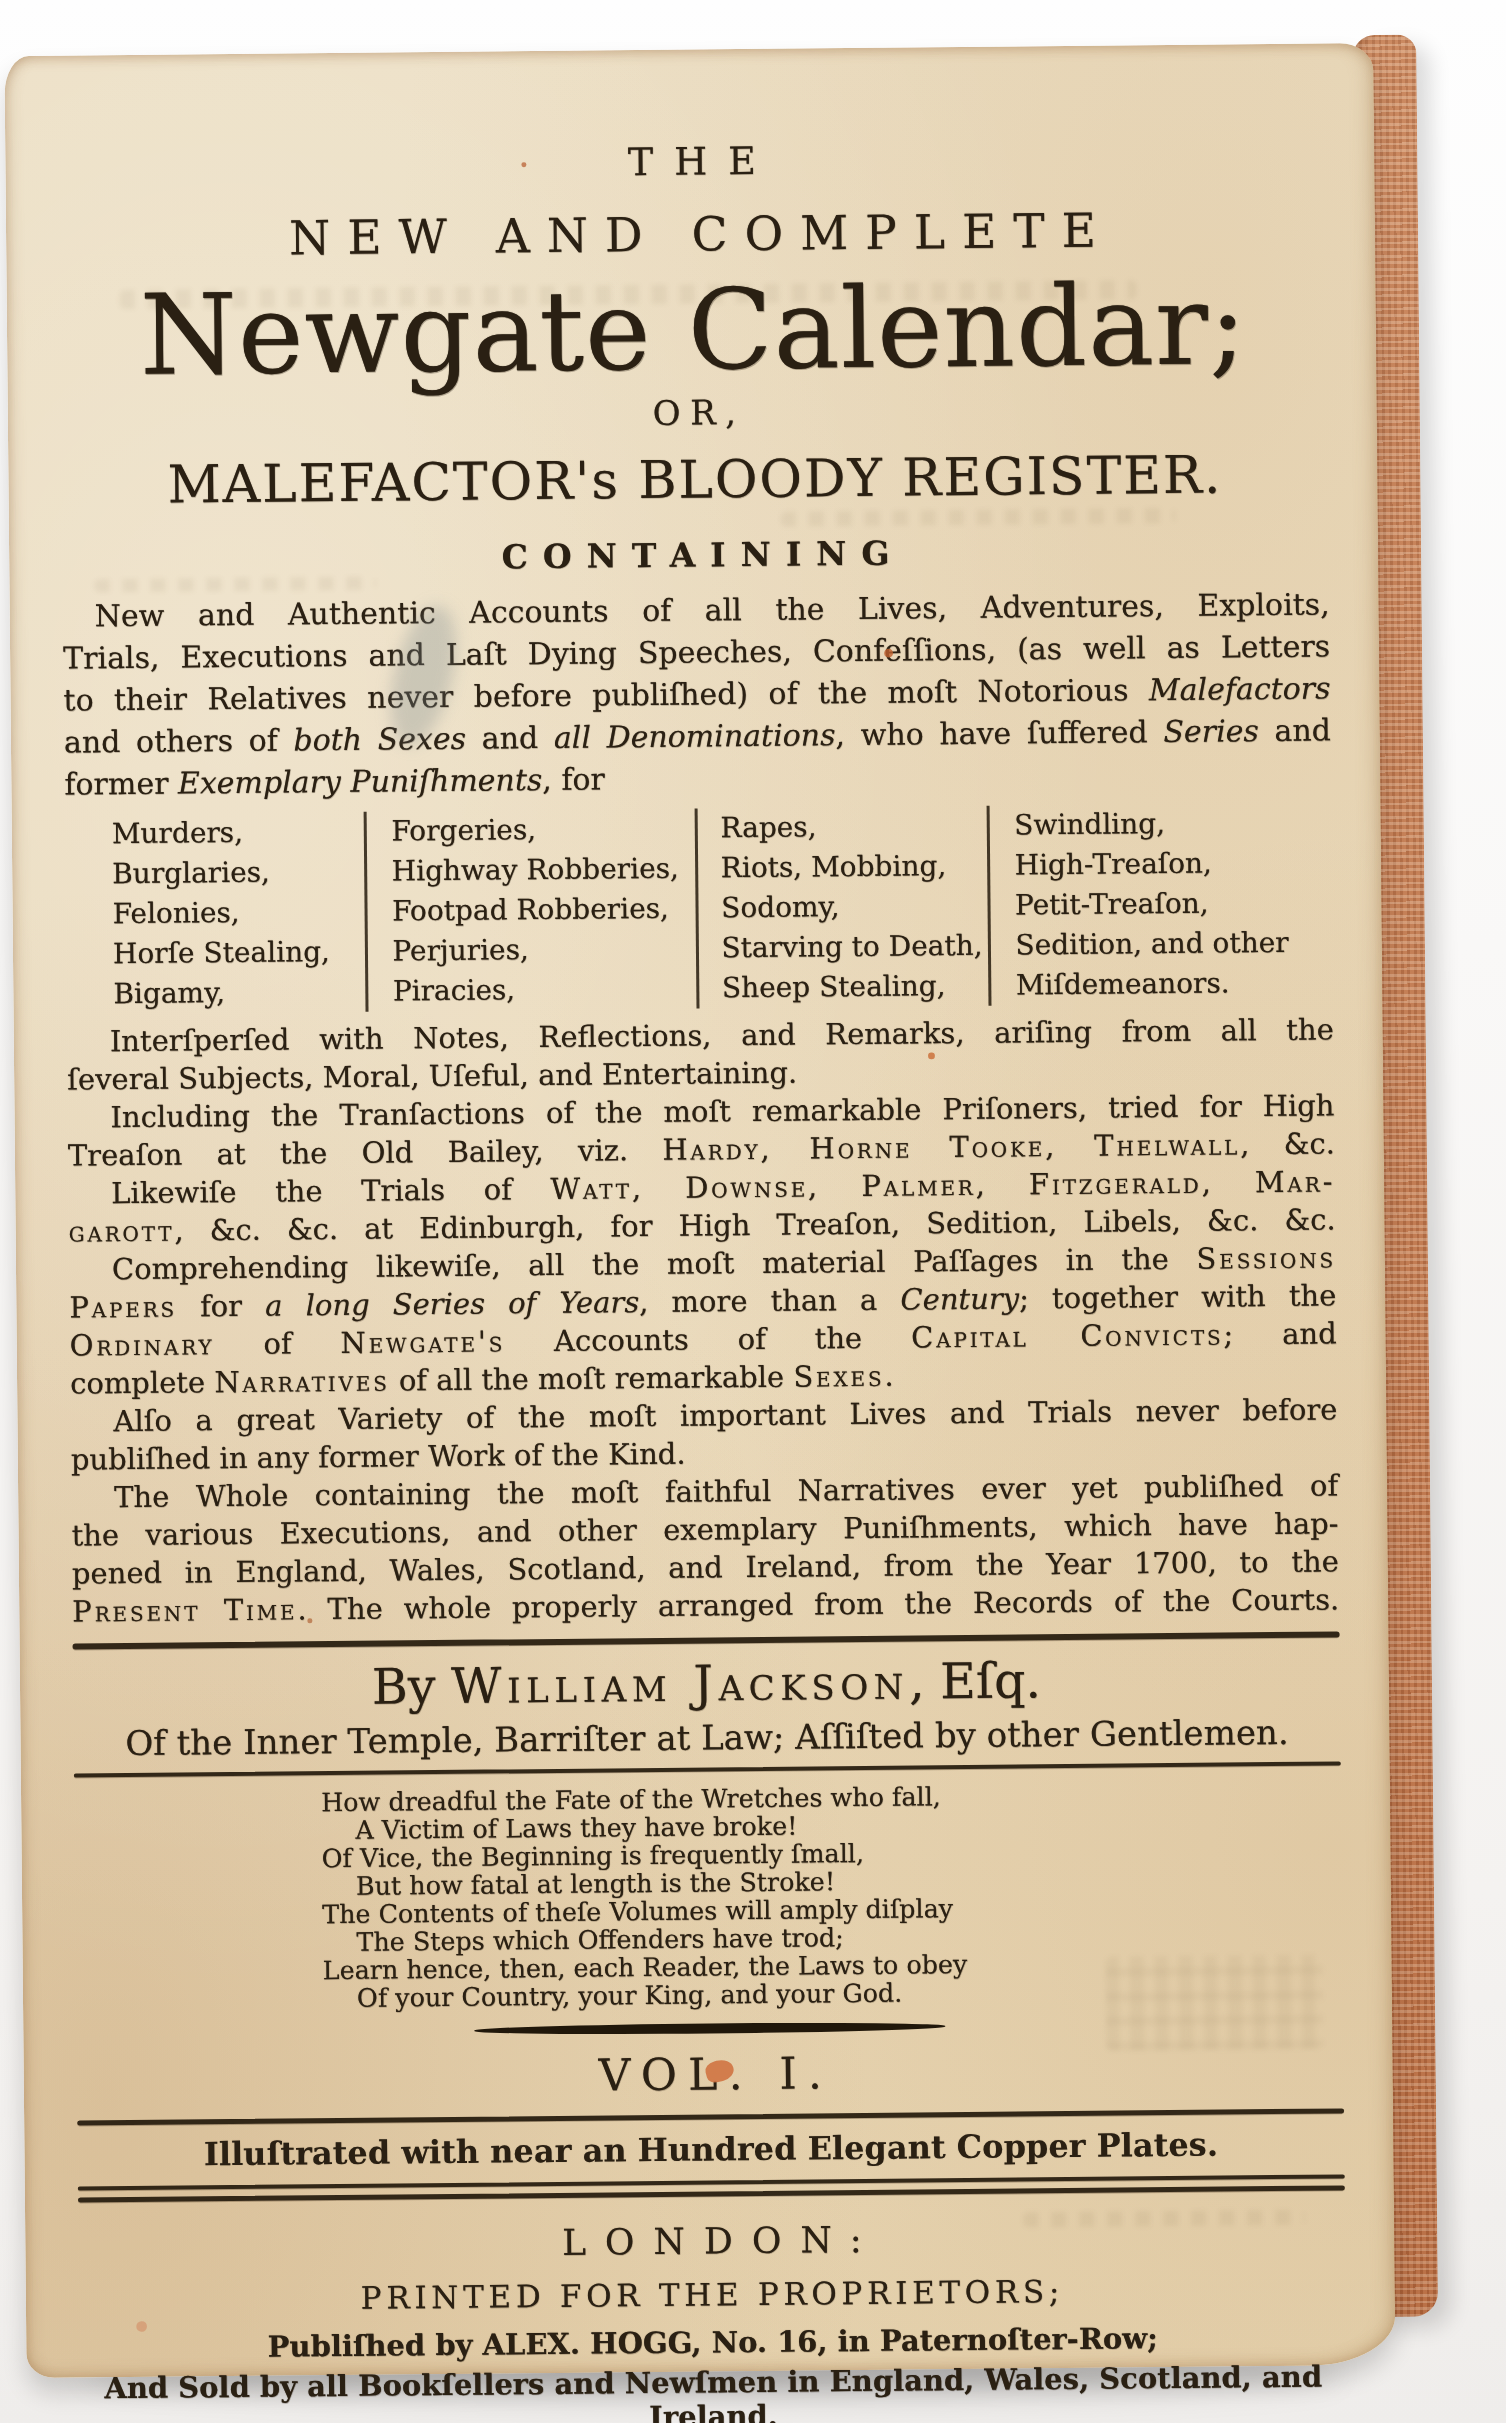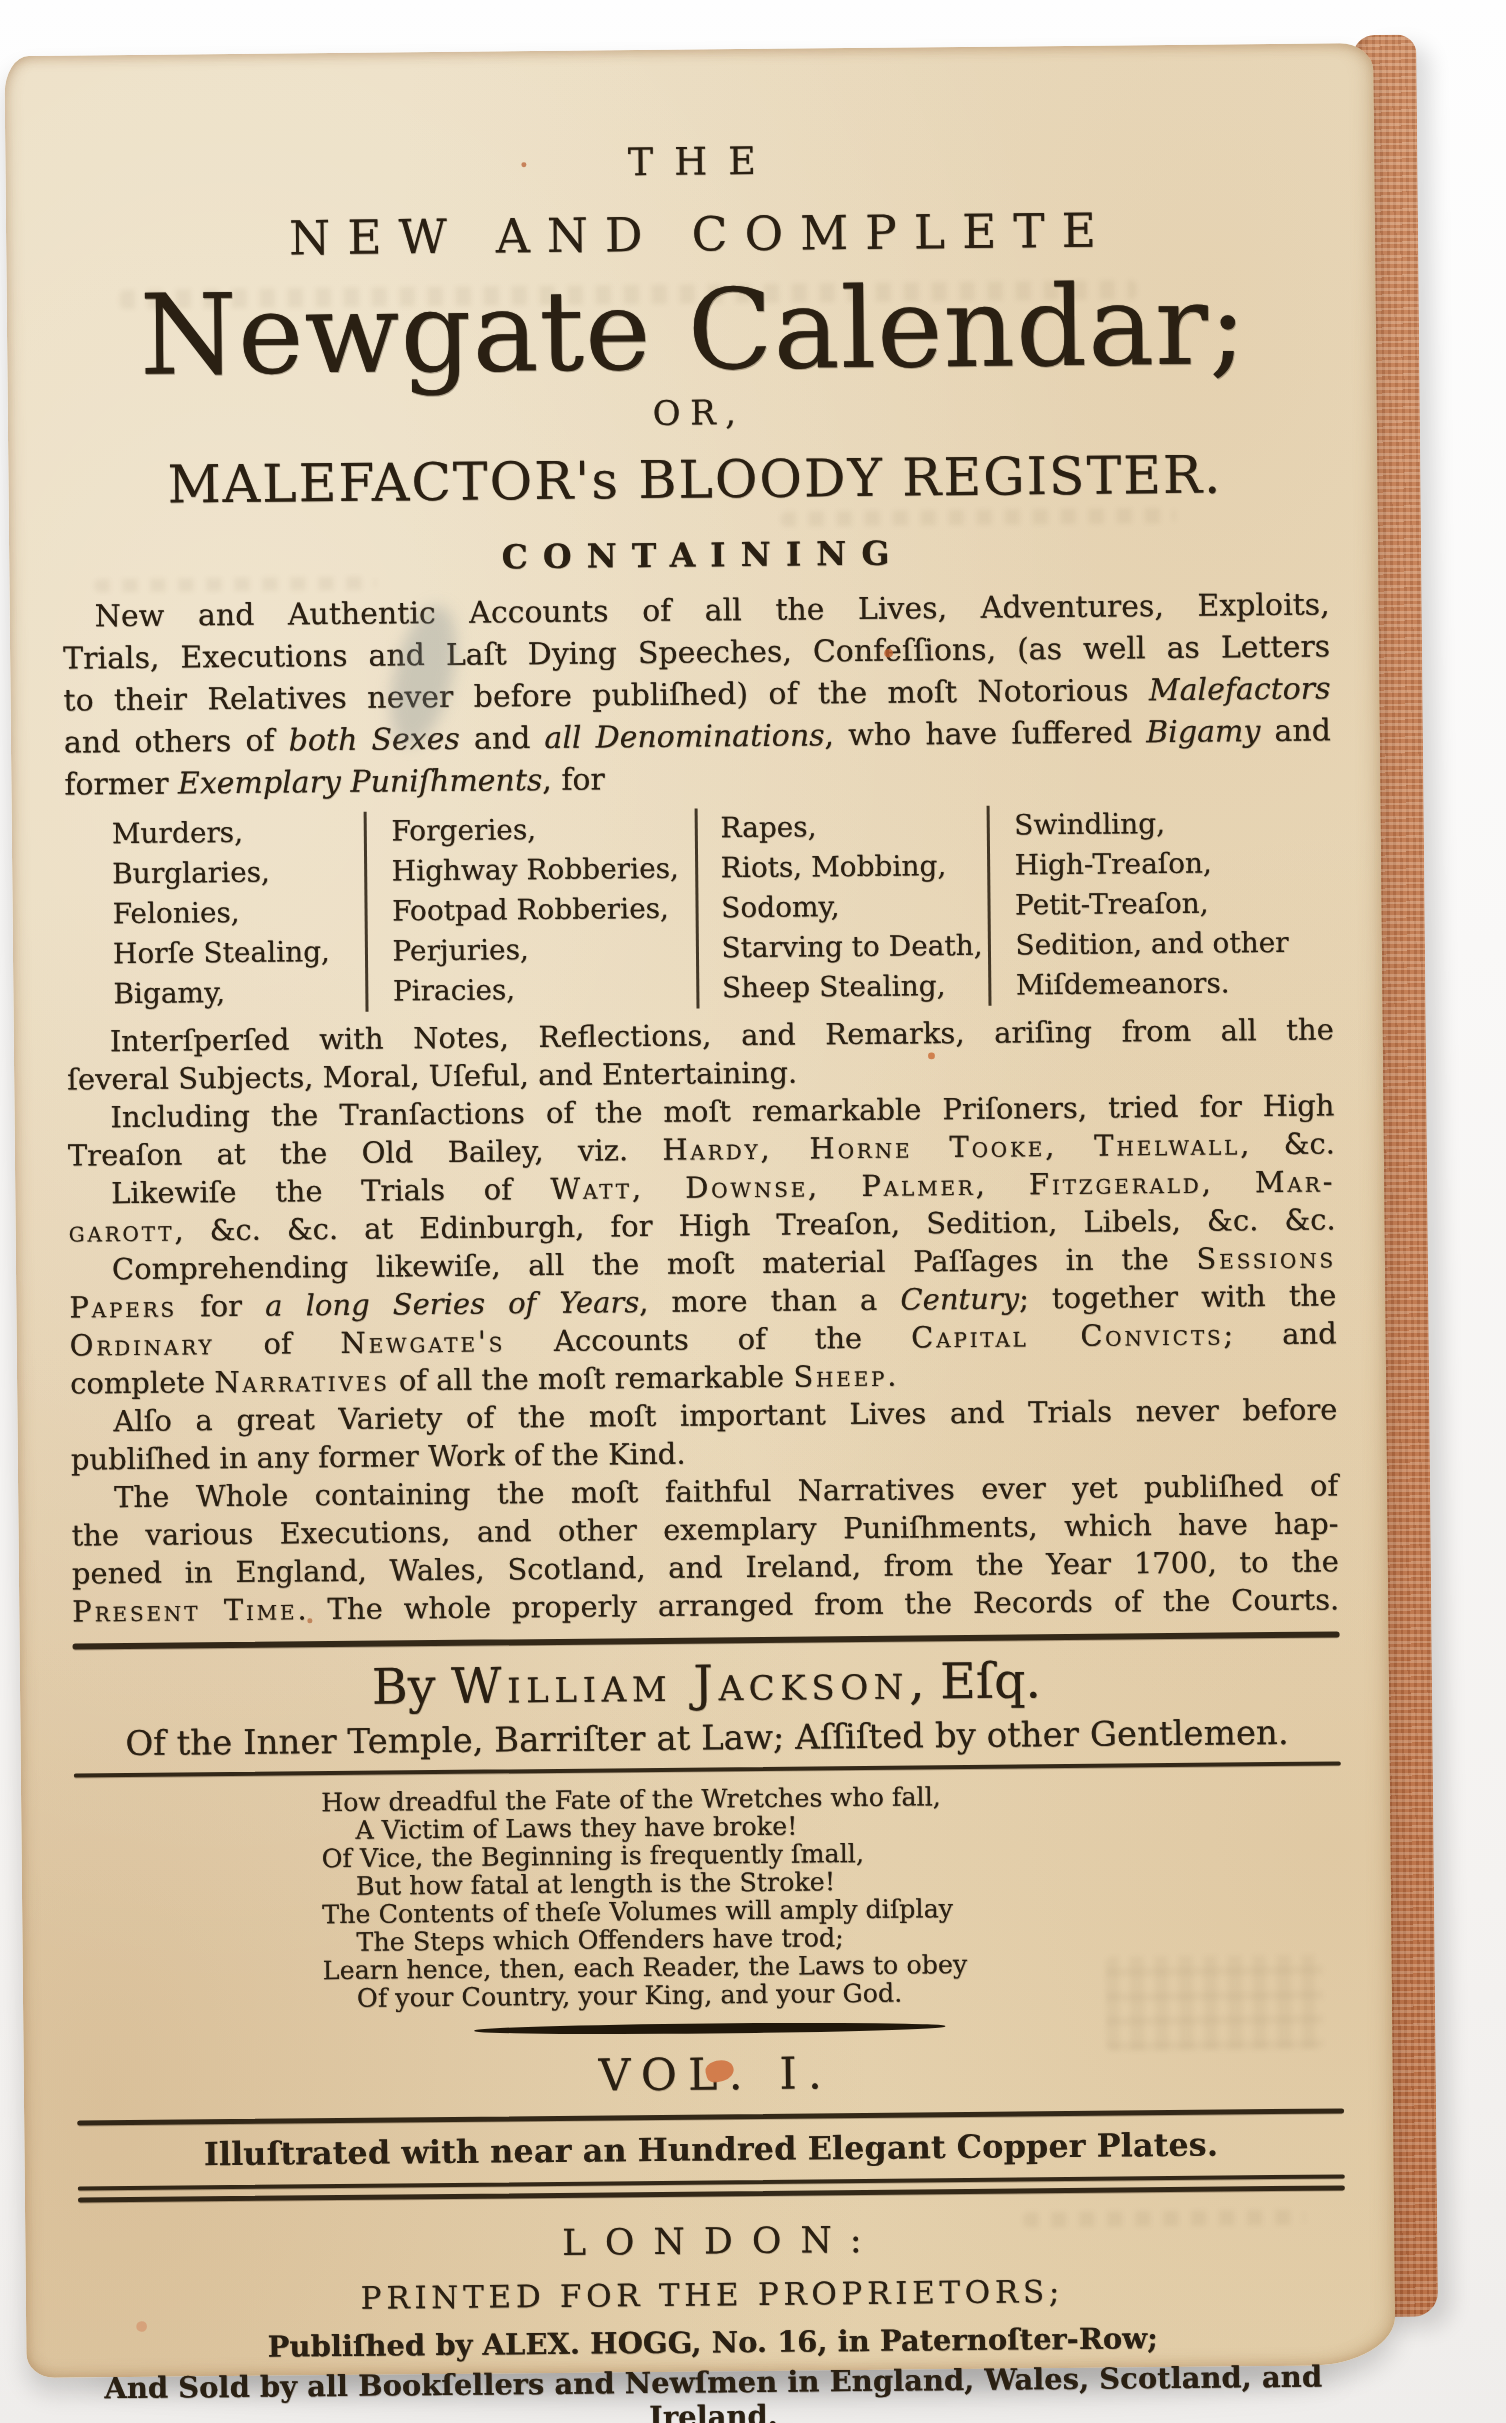--- a/index.html
+++ b/index.html
@@ -113,21 +113,21 @@
         <div class="center h-nac">NEW AND COMPLETE</div>
         <div class="center h-main">Newgate Calendar;</div>
         <div class="center h-or">OR,</div>
         <div class="center h-sub">MALEFACTOR's BLOODY REGISTER.</div>
         <div class="center h-cont">CONTAINING</div>
 
         <div class="p1">
           <div class="line jl ind"><span>New and Authentic Accounts of all the Lives, Adventures, Exploits,</span></div>
           <div class="line jl"><span>Trials, Executions and Laſt Dying Speeches, Confeſſions, (as well as Letters</span></div>
           <div class="line jl"><span>to their Relatives never before publiſhed) of the moſt Notorious </span><span class="seg-italic">Malefactors</span></div>
-          <div class="line jl"><span>and others of </span><span class="seg-italic">both Sexes</span><span> and </span><span class="seg-italic">all Denominations</span><span>, who have ſuffered </span><span class="seg-italic">Bigamy</span><span> and</span></div>
+          <div class="line jl"><span>and others of </span><span class="seg-italic">both Sexes</span><span> and </span><span class="seg-italic">all Denominations</span><span>, who have ſuffered </span><span class="seg-italic">Series</span><span> and</span></div>
           <div class="line"><span>former </span><span class="seg-italic">Exemplary Puniſhments</span><span>, for</span></div>
         </div>
 
         <div class="cols">
           <div class="col c0">
             <div>Murders,</div>
             <div>Burglaries,</div>
             <div>Felonies,</div>
             <div>Horſe Stealing,</div>
             <div>Bigamy,</div>
@@ -164,21 +164,21 @@
           <div class="line jl"><span>Treaſon at the Old Bailey, viz. </span><span class="seg-smallcaps-sp">Hardy, Horne Tooke, Thelwall</span><span>, &amp;c.</span></div>
         </div>
         <div class="para">
           <div class="line jl ind2"><span>Likewiſe the Trials of </span><span class="seg-smallcaps-sp">Watt, Downse, Palmer, Fitzgerald, Mar-</span></div>
           <div class="line jl"><span class="seg-smallcaps-sp">garott</span><span>, &amp;c. &amp;c. at Edinburgh, for High Treaſon, Sedition, Libels, &amp;c. &amp;c.</span></div>
         </div>
         <div class="para">
           <div class="line jl ind2"><span>Comprehending likewiſe, all the moſt material Paſſages in the </span><span class="seg-smallcaps-sp">Sessions</span></div>
           <div class="line jl"><span class="seg-smallcaps-sp">Papers</span><span> for </span><span class="seg-italic">a long Series of Years</span><span>, more than a </span><span class="seg-italic">Century</span><span>; together with the</span></div>
           <div class="line jl"><span class="seg-smallcaps-sp">Ordinary</span><span> of </span><span class="seg-smallcaps-sp">Newgate's</span><span> Accounts of the </span><span class="seg-smallcaps-sp">Capital Convicts</span><span>; and</span></div>
-          <div class="line"><span>complete </span><span class="seg-smallcaps-sp">Narratives</span><span> of all the moſt remarkable </span><span class="seg-smallcaps-sp">Sheep</span><span>.</span></div>
+          <div class="line"><span>complete </span><span class="seg-smallcaps-sp">Narratives</span><span> of all the moſt remarkable </span><span class="seg-smallcaps-sp">Sexes</span><span>.</span></div>
         </div>
         <div class="para">
           <div class="line jl ind2"><span>Alſo a great Variety of the moſt important Lives and Trials never before</span></div>
           <div class="line"><span>publiſhed in any former Work of the Kind.</span></div>
         </div>
         <div class="para">
           <div class="line jl ind2"><span>The Whole containing the moſt faithful Narratives ever yet publiſhed of</span></div>
           <div class="line jl"><span>the various Executions, and other exemplary Puniſhments, which have hap-</span></div>
           <div class="line jl"><span>pened in England, Wales, Scotland, and Ireland, from the Year 1700, to the</span></div>
           <div class="line jl"><span class="seg-smallcaps-sp">Present Time</span><span>. The whole properly arranged from the Records of the Courts.</span></div>

